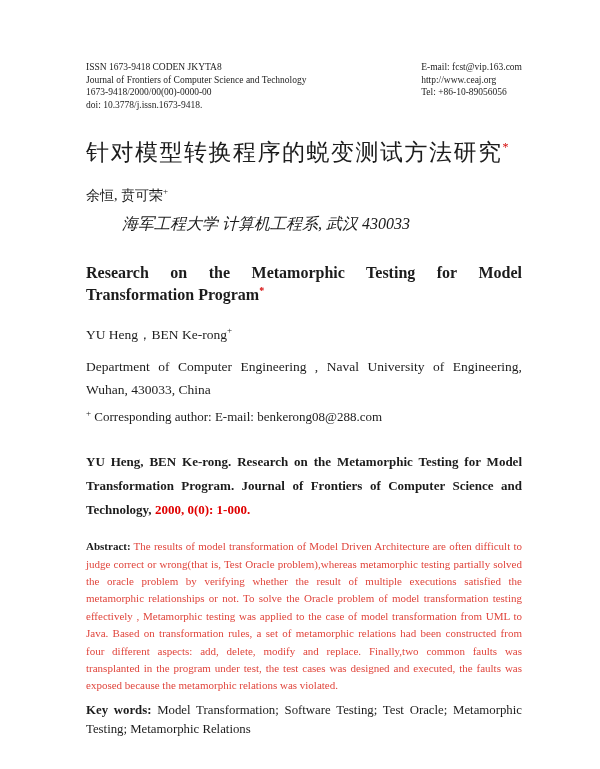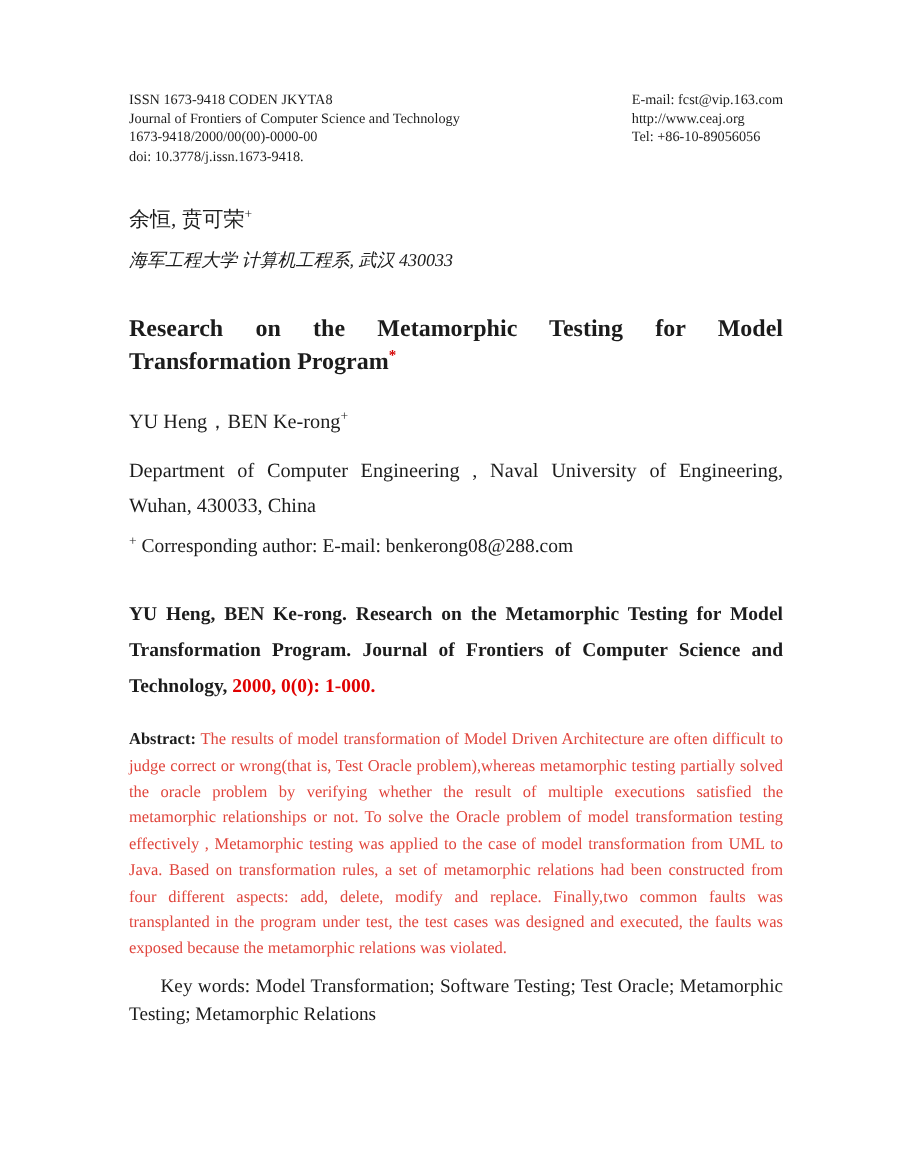--- a/index.html
+++ b/index.html
@@ -35,23 +35,24 @@
     margin-bottom: 18px;
     white-space: nowrap;
   }
   sup.mark-red { color: var(--accent-red, #d40000); font-size: 12px; }
   sup.mark-sm { font-size: 9px; }
   .authors-zh {
     font-size: 14px;
     margin-bottom: 9px;
   }
   .affil-zh {
-    font-size: 12px;
+    font-size: 16px;
     font-style: italic;
     margin-bottom: 27px;
+    margin-left: 36px;
   }
   .title-en {
     font-size: 16px;
     font-weight: bold;
     line-height: 1.4;
     text-align: justify;
     margin-bottom: 18px;
   }
   .title-en .mark-red { font-size: 10px; }
   .authors-en {
@@ -85,41 +86,42 @@
     margin-bottom: 6px;
   }
   .abstract .label { font-weight: bold; color: var(--text-black, #1c1c1c); }
   .abstract .body { color: var(--abstract-red, #e0453c); }
   .keywords {
     font-size: 12.8px;
     line-height: 1.5;
     text-align: justify;
     margin-bottom: 20px;
   }
-  .keywords .label { font-weight: normal; margin-left: 21px; }
+  .keywords .label { font-weight: bold; }
 </style>
 </head>
 <body>
 
 <div class="page">
 
   <div class="jheader">
     <div class="left">
       <div>ISSN 1673-9418    CODEN JKYTA8</div>
       <div>Journal of Frontiers of Computer Science and Technology</div>
       <div>1673-9418/2000/00(00)-0000-00</div>
       <div>doi: 10.3778/j.issn.1673-9418.</div>
     </div>
     <div class="right">
       <div>E-mail: fcst@vip.163.com</div>
       <div>http://www.ceaj.org</div>
       <div>Tel: +86-10-89056056</div>
     </div>
   </div>
 
+  <div class="title-zh"><span>针对模型转换程序的蜕变测试方法研究</span><sup class="mark-red">*</sup></div>
 
   <div class="authors-zh"><span>余恒, 贲可荣</span><sup class="mark-sm">+</sup></div>
 
   <div class="affil-zh">海军工程大学 计算机工程系, 武汉 430033</div>
 
   <div class="title-en"><span>Research on the Metamorphic Testing for Model Transformation Program</span><sup class="mark-red">*</sup></div>
 
   <div class="authors-en"><span>YU Heng，BEN Ke-rong</span><sup class="mark-sm">+</sup></div>
 
   <div class="affil-en">Department of Computer Engineering , Naval University of Engineering, Wuhan, 430033, China</div>

